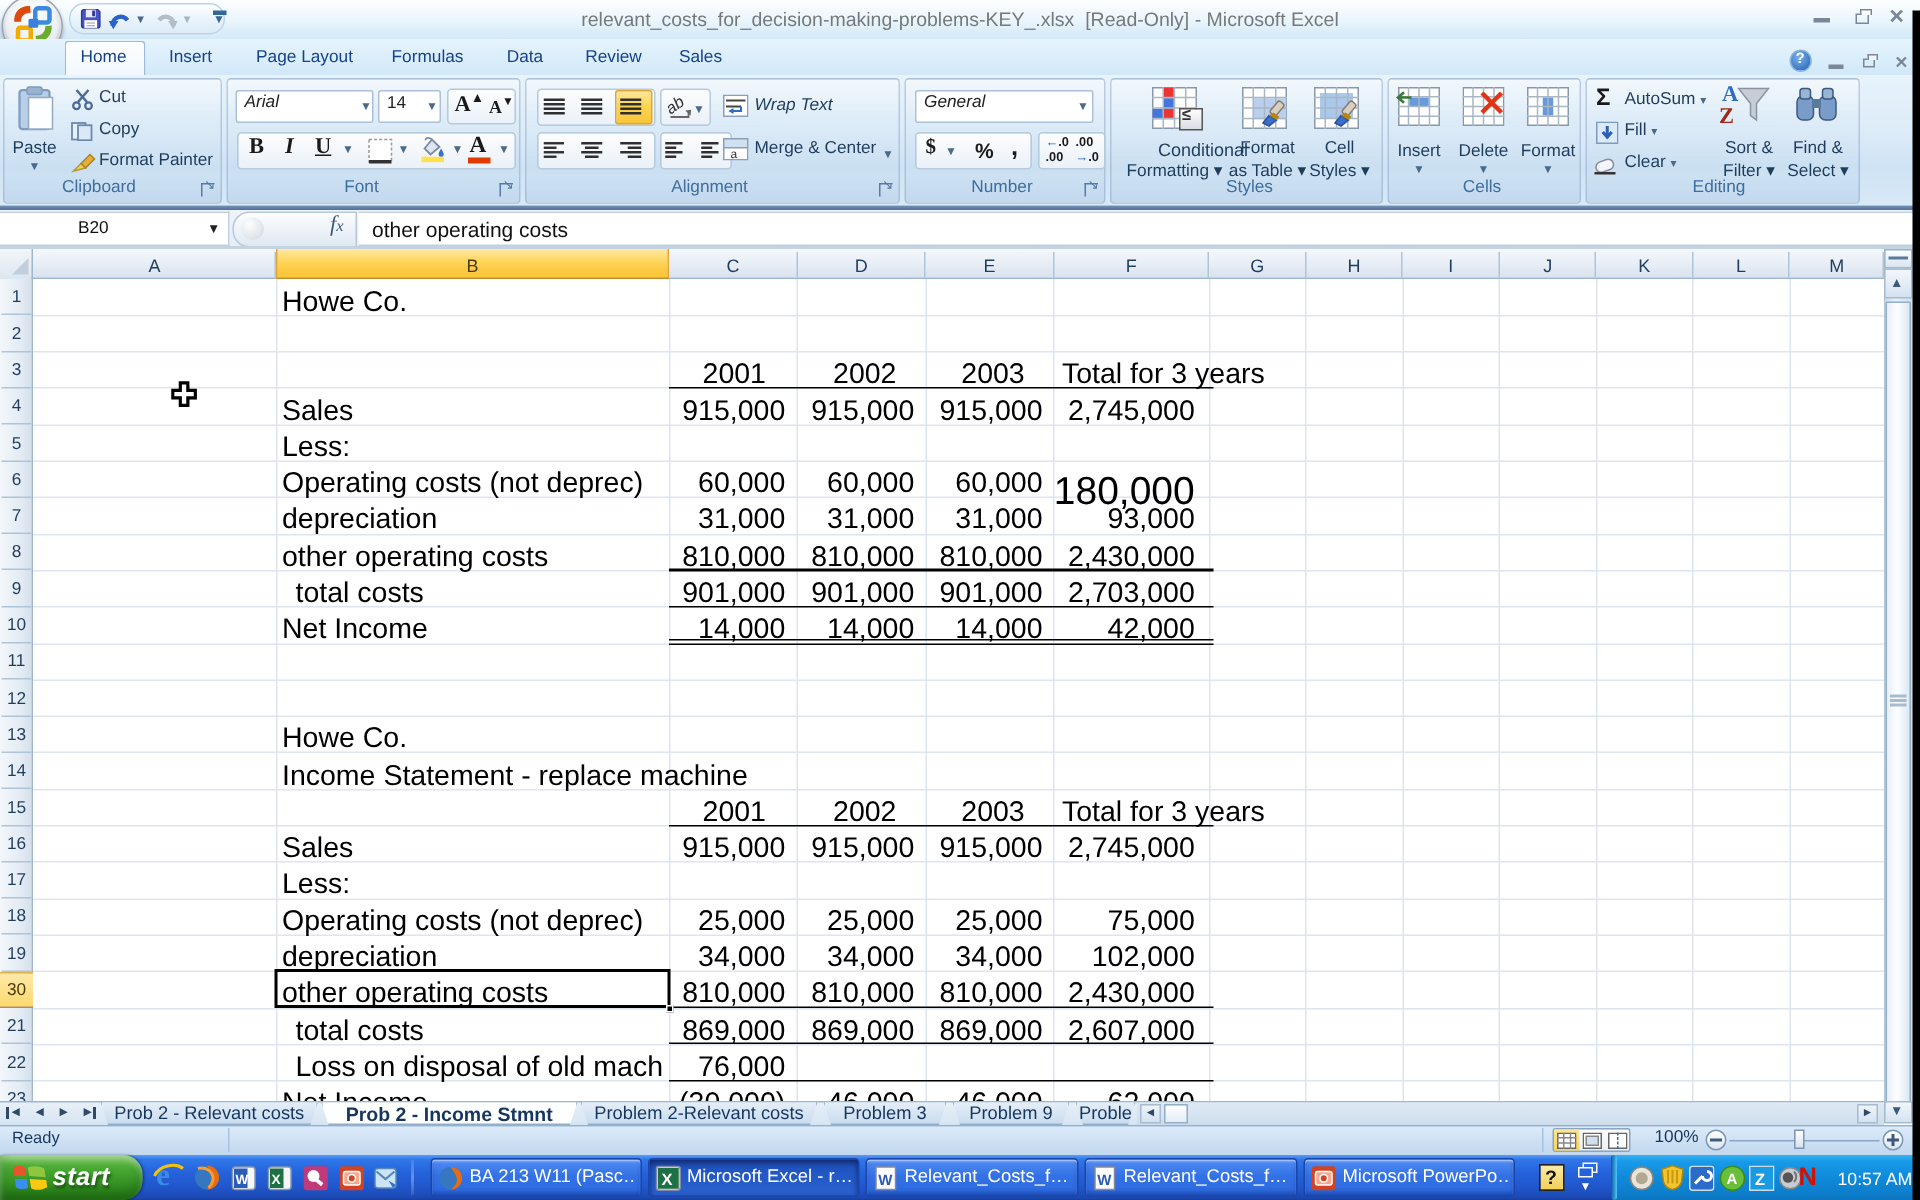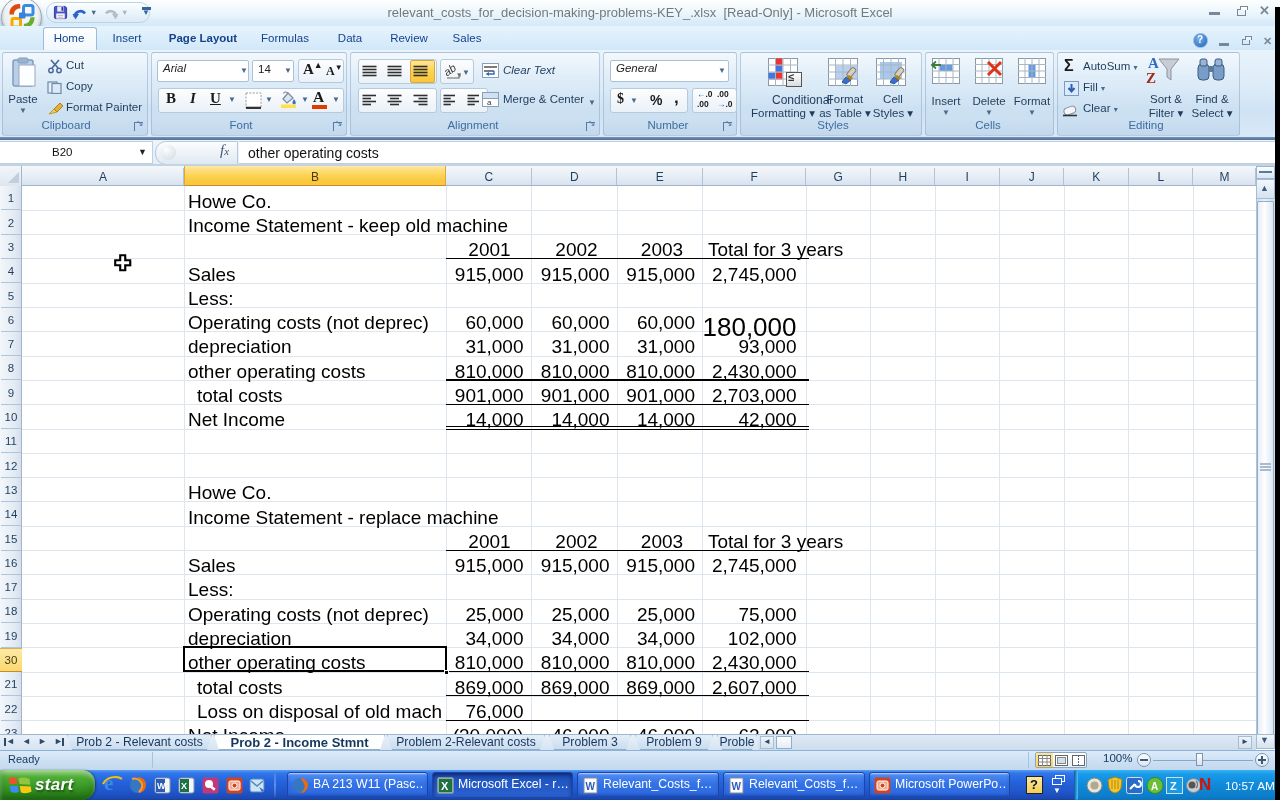--- a/index.html
+++ b/index.html
@@ -45,21 +45,21 @@
 <path d="M15.5 9 L9 9 L12.5 14.5 Z" fill="#b4bec8"></path>
 </svg>
 <div class="tx" style="left:121px;top:8px;font-size:7.5px;color:#a9b6c2">▼</div>
 <div class="a" style="left:142px;top:7px;width:9px;height:2.5px;background:#336699"></div>
 <div class="tx" style="left:142px;top:8px;font-size:8px;color:#336699">▼</div>
 
 <div class="a" style="left:0;top:26px;width:1280px;height:24px;background:linear-gradient(#e6f4fd,#d1e8f9)"></div>
 <div class="a" style="left:43px;top:27px;width:54px;height:23px;background:linear-gradient(#fdfeff,#f1f8fd);border:1px solid #9ebad6;border-bottom:none;border-radius:3px 3px 0 0"></div>
 <div class="tx" style="left:69px;top:26px;transform:translateX(-50%);font-size:11.5px;font-weight:400;color:#15428b;line-height:25px">Home</div>
 <div class="tx" style="left:127px;top:26px;transform:translateX(-50%);font-size:11.5px;font-weight:400;color:#15428b;line-height:25px">Insert</div>
-<div class="tx" style="left:203px;top:26px;transform:translateX(-50%);font-size:11.5px;font-weight:700;color:#15428b;line-height:25px">Page Layout</div>
+<div class="tx" style="left:203px;top:26px;transform:translateX(-50%);font-size:11.5px;font-weight:400;color:#15428b;line-height:25px">Page Layout</div>
 <div class="tx" style="left:285px;top:26px;transform:translateX(-50%);font-size:11.5px;font-weight:400;color:#15428b;line-height:25px">Formulas</div>
 <div class="tx" style="left:350px;top:26px;transform:translateX(-50%);font-size:11.5px;font-weight:400;color:#15428b;line-height:25px">Data</div>
 <div class="tx" style="left:409px;top:26px;transform:translateX(-50%);font-size:11.5px;font-weight:400;color:#15428b;line-height:25px">Review</div>
 <div class="tx" style="left:467px;top:26px;transform:translateX(-50%);font-size:11.5px;font-weight:400;color:#15428b;line-height:25px">Sales</div>
 
 <div class="a" style="left:1193px;top:33px;width:15px;height:15px;border-radius:50%;background:radial-gradient(circle at 40% 35%,#7ab1e8,#1e5fb4);border:1.5px solid #8db6e0"></div>
 <div class="tx" style="left:1197px;top:34px;font-size:10px;font-weight:bold;color:#fff">?</div>
 <div class="a" style="left:1219px;top:43px;width:10px;height:2.5px;background:#7b8799"></div>
 <div class="a" style="left:1242px;top:39px;width:8px;height:6px;border:1.5px solid #7b8799"></div>
 <div class="a" style="left:1245px;top:36px;width:7px;height:4px;border:1.5px solid #7b8799;border-bottom:none;background:#eef4fa"></div>
@@ -204,21 +204,21 @@
       <line x1="0.5" y1="7.5" x2="12.0" y2="7.5" stroke="#2f2f2f" stroke-width="1.6"></line>
       <line x1="0.5" y1="10.5" x2="7.8" y2="10.5" stroke="#2f2f2f" stroke-width="1.6"></line>
     </svg>
 <svg class="a" style="left:482px;top:63px" width="17" height="15" viewBox="0 0 17 15">
 <rect x="0.5" y="0.5" width="16" height="14" fill="#fff" stroke="#8aa0b8"></rect>
 <line x1="2" y1="4" x2="15" y2="4" stroke="#444" stroke-width="1.4"></line>
 <line x1="2" y1="8" x2="12" y2="8" stroke="#444" stroke-width="1.4"></line>
 <path d="M12 8 L12 11 L5 11" fill="none" stroke="#2b6cc8" stroke-width="1.4"></path>
 <path d="M7 9 L3.5 11 L7 13 Z" fill="#2b6cc8"></path>
 </svg>
-<div class="tx" style="left:503px;top:64px;font-size:11.5px;font-style:italic;color:#1e3c5c">Clear Text</div>
+<div class="tx" style="left:503px;top:64px;font-size:11.5px;font-style:italic;color:#1e3c5c">Wrap Text</div>
 <svg class="a" style="left:482px;top:92px" width="17" height="15" viewBox="0 0 17 15">
 <rect x="0.5" y="0.5" width="16" height="14" fill="#fff" stroke="#8aa0b8"></rect>
 <rect x="0.5" y="0.5" width="16" height="6" fill="#cfe0f2" stroke="#8aa0b8"></rect>
 <text x="5" y="13" font-size="8" fill="#333" font-family="Liberation Sans">a</text>
 </svg>
 <div class="tx" style="left:503px;top:93px;font-size:11.5px;color:#1e3c5c">Merge &amp; Center</div>
 <div class="tx" style="left:588px;top:98px;font-size:8px;color:#4a6a8a">▼</div>
 
 <div class="a" style="left:610px;top:60px;width:119px;height:22px;border:1px solid #abc1d8;border-radius:2px;background:#fff"></div>
 <div class="tx" style="left:616px;top:62px;font-size:11.5px;font-style:italic;color:#222">General</div>
@@ -471,21 +471,20 @@
 <div class="a" style="left:22px;top:408.3px;width:1234px;height:1px;background:#dde6ee"></div>
 <div class="a" style="left:22px;top:432.6px;width:1234px;height:1px;background:#dde6ee"></div>
 <div class="a" style="left:22px;top:456.9px;width:1234px;height:1px;background:#dde6ee"></div>
 <div class="a" style="left:22px;top:481.2px;width:1234px;height:1px;background:#dde6ee"></div>
 <div class="a" style="left:22px;top:505.5px;width:1234px;height:1px;background:#dde6ee"></div>
 <div class="a" style="left:22px;top:529.8px;width:1234px;height:1px;background:#dde6ee"></div>
 <div class="a" style="left:22px;top:554.1px;width:1234px;height:1px;background:#dde6ee"></div>
 </div>
 <div class="a" style="left:0;top:166.0px;width:1256px;height:567.5px;overflow:hidden;font-size:19px;color:#000">
 <div class="tx" style="left:188px;top:25.6px;font-size:19px;line-height:1.08">Howe Co.</div>
-<div class="tx" style="left:188px;top:49.9px;font-size:19px;line-height:1.08">Income Statement - keep old machine</div>
 <div class="tx" style="left:489.5px;top:74.2px;transform:translateX(-50%);font-size:19px;line-height:1.08">2001</div>
 <div class="tx" style="left:576.5px;top:74.2px;transform:translateX(-50%);font-size:19px;line-height:1.08">2002</div>
 <div class="tx" style="left:662px;top:74.2px;transform:translateX(-50%);font-size:19px;line-height:1.08">2003</div>
 <div class="tx" style="left:708px;top:74.2px;font-size:19px;line-height:1.08">Total for 3 years</div>
 <div class="tx" style="left:188px;top:98.5px;font-size:19px;line-height:1.08">Sales</div>
 <div class="tx" style="left:523.5px;top:98.5px;transform:translateX(-100%);font-size:19px;line-height:1.08">915,000</div>
 <div class="tx" style="left:609.5px;top:98.5px;transform:translateX(-100%);font-size:19px;line-height:1.08">915,000</div>
 <div class="tx" style="left:695px;top:98.5px;transform:translateX(-100%);font-size:19px;line-height:1.08">915,000</div>
 <div class="tx" style="left:796.5px;top:98.5px;transform:translateX(-100%);font-size:19px;line-height:1.08">2,745,000</div>
 <div class="tx" style="left:188px;top:122.8px;font-size:19px;line-height:1.08">Less:</div>

